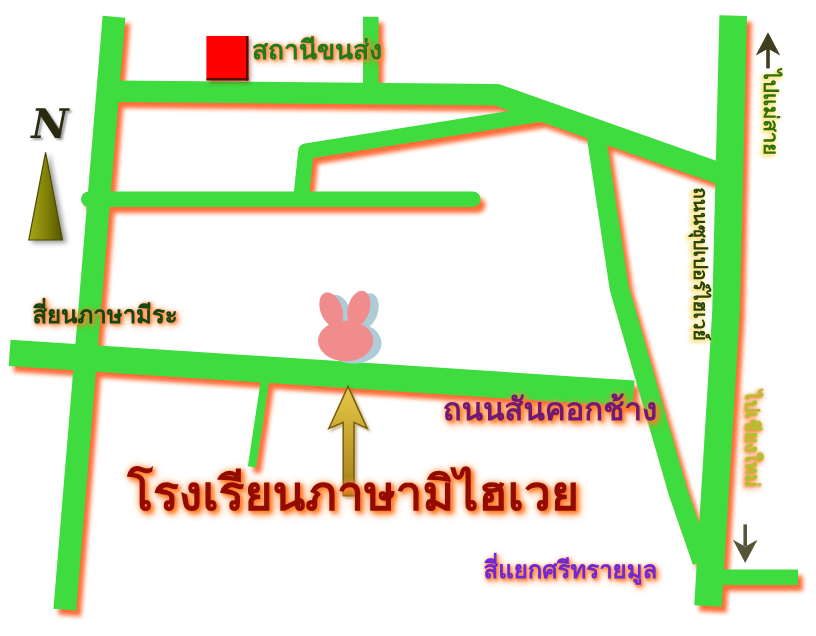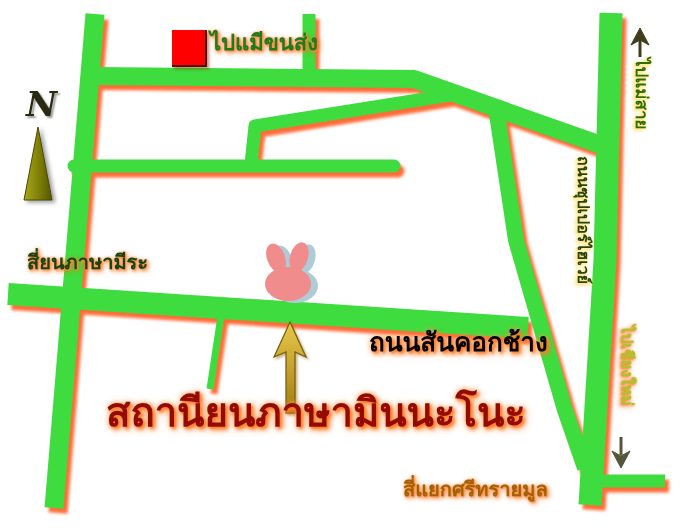--- a/index.html
+++ b/index.html
@@ -16,23 +16,23 @@
     font-weight:bold;
     white-space:nowrap;
     line-height:1.1;
   }
   .glow-orange{text-shadow:1px 1px 2px #ff8a3c, 2px 2px 5px #ff6a14, 0 0 3px rgba(255,150,80,.65);}
   .glow-orange-strong{text-shadow:2px 2px 3px #ff7a22, 0 0 6px #ff9a4e, 3px 3px 6px rgba(255,120,30,.85);}
   .glow-yellow{text-shadow:1px 1px 2px #ffe98a, 2px 2px 4px #ffd34f, 0 0 3px rgba(255,235,150,.8);}
 
   .bus-station-label{left:210px;top:31px;font-size:22px;color:#1E7A1E;}
   .intersection-mo-pira{left:27px;top:251px;font-size:20px;color:#164514;}
-  .road-main-label{left:341px;top:328px;font-size:26px;color:#000000;padding-left:28px;}
+  .road-main-label{left:341px;top:328px;font-size:26px;color:#701a75;padding-left:28px;}
   .school-name{left:106px;top:390px;font-size:40px;color:#920A00;}
-  .intersection-sri-sai-mun{left:403px;top:464px;font-size:20px;color:#a16207;margin-top:14px;}
+  .intersection-sri-sai-mun{left:403px;top:464px;font-size:20px;color:#6d28d9;}
 
   .vtext{
     position:absolute;
     font-weight:bold;
     white-space:nowrap;
     transform-origin:0 0;
     transform:rotate(90deg);
     line-height:1.15;
   }
   .to-mae-sai{left:651px;top:58px;font-size:17px;color:#2E7006;}
@@ -137,29 +137,29 @@
     </g>
 
     <g stroke="#55553A" fill="#55553A">
       <line x1="621" y1="437" x2="621" y2="455" stroke-width="3"></line>
       <polygon points="621,468 612,451 621,456 630,451"></polygon>
     </g>
   </svg>
 
   <div class="red-square"></div>
 
-  <div class="label glow-orange bus-station-label">ไปแมีขนส่ง</div>
+  <div class="label glow-orange bus-station-label">สถานีขนส่ง</div>
 
   <div class="label compass-n">N</div>
 
   <div class="label glow-orange intersection-mo-pira">สี่ยนภาษามีระ</div>
 
   <div class="label glow-orange-strong road-main-label">ถนนสันคอกช้าง</div>
 
-  <div class="label glow-orange-strong school-name">สถานียนภาษามินนะโนะ</div>
+  <div class="label glow-orange-strong school-name">โรงเรียนภาษามิไฮเวย</div>
 
   <div class="label glow-orange intersection-sri-sai-mun">สี่แยกศรีทรายมูล</div>
 
   <div class="vtext glow-yellow to-mae-sai">ไปแม่สาย</div>
 
   <div class="vtext glow-yellow superhighway-label">ถนนซุปเปอร์ไฮเวย์</div>
 
   <div class="vtext glow-orange to-chiang-mai">ไปเชียงใหม่</div>
 
 </div>

